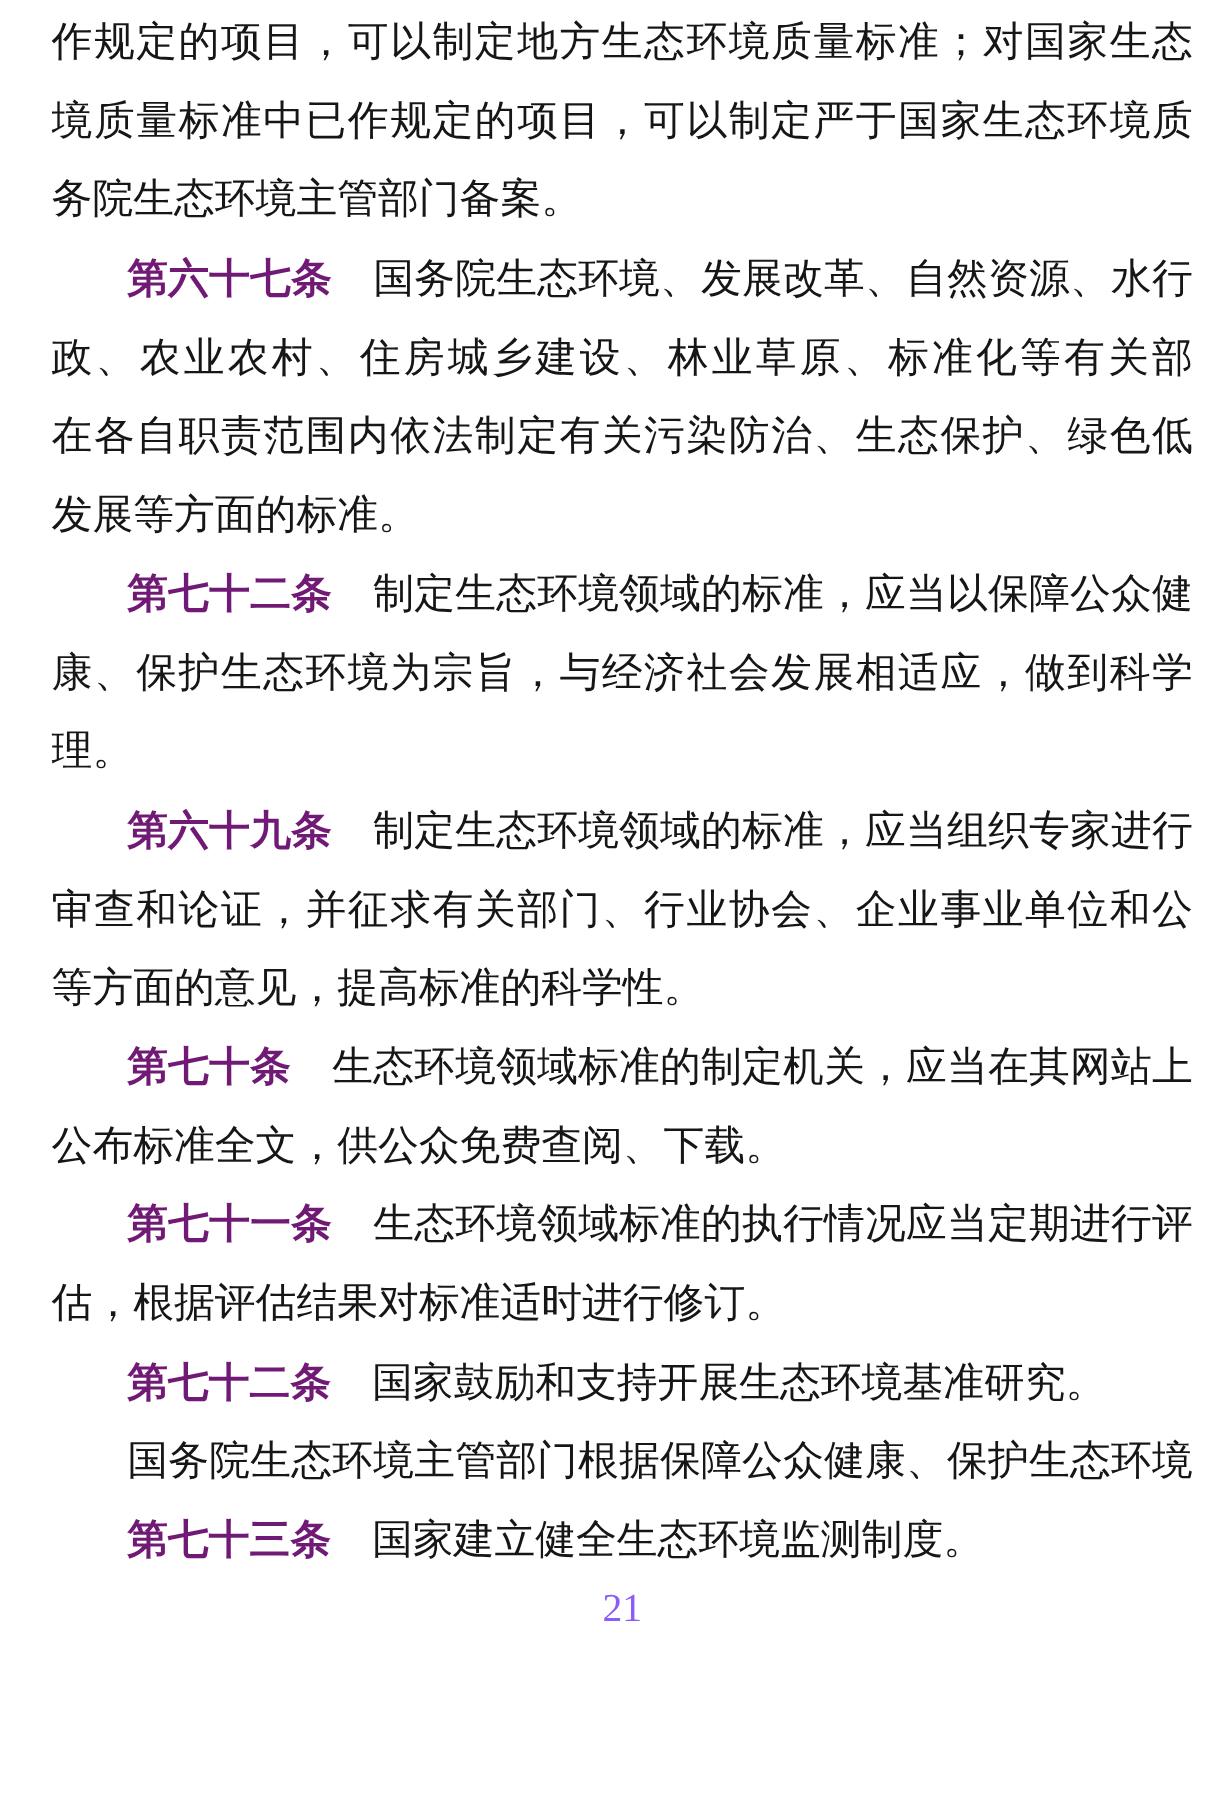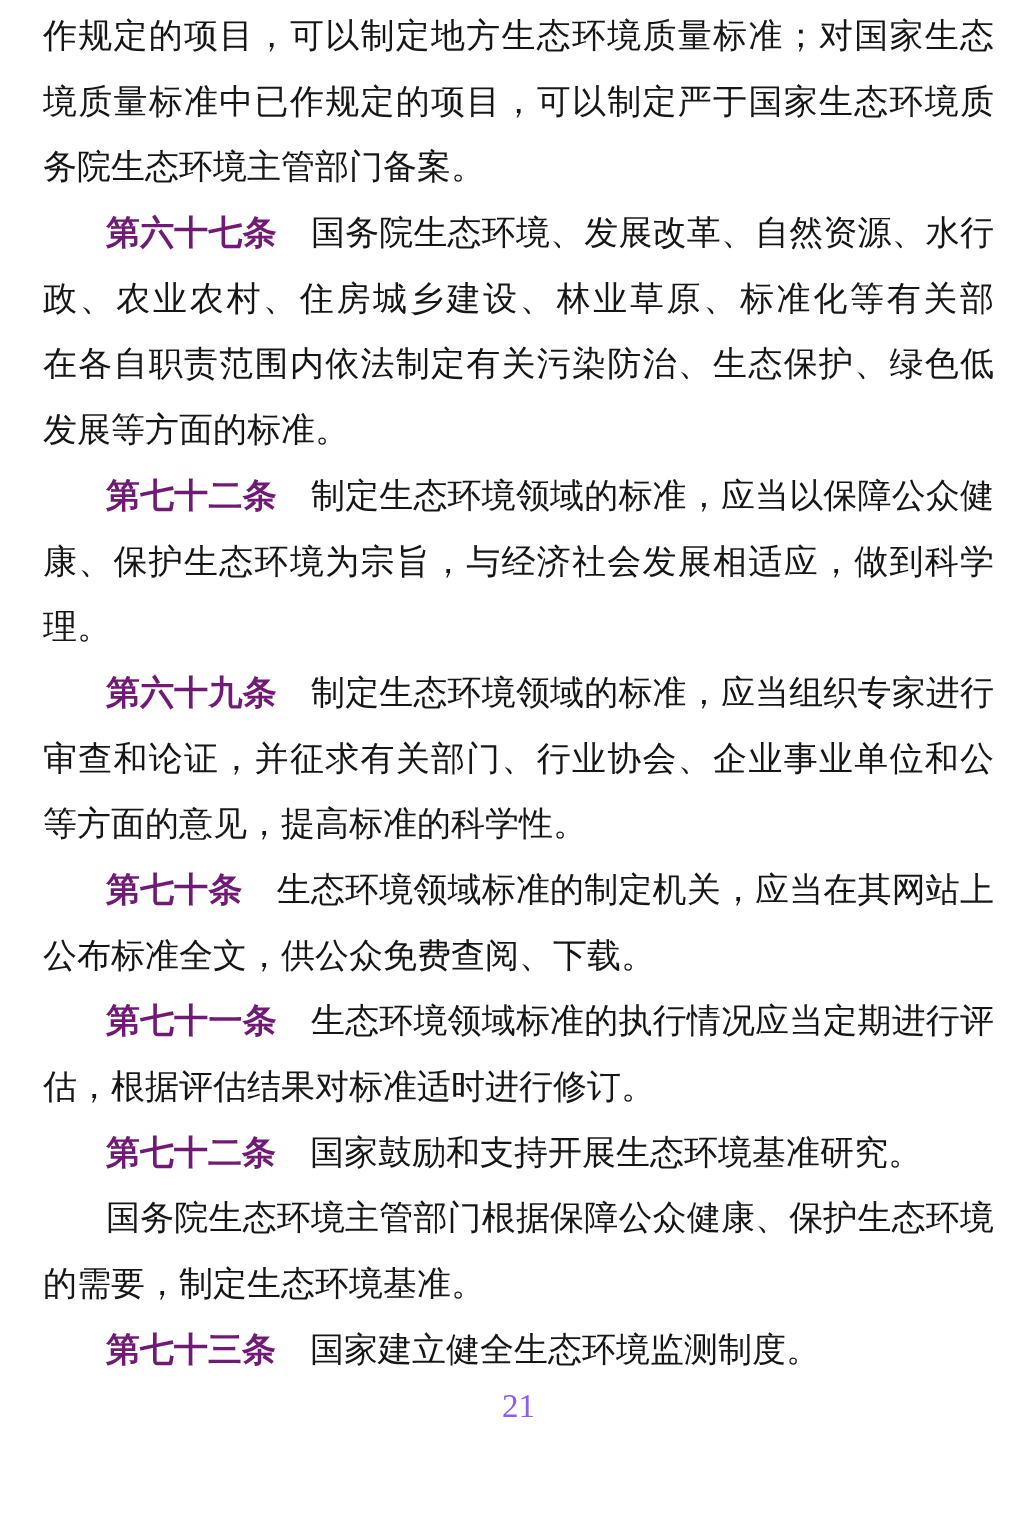--- a/index.html
+++ b/index.html
@@ -63,17 +63,16 @@
       <div class="line"><span class="body-text">理。</span></div>
       <div class="line indent justify"><span class="article-num">第六十九条</span><span class="body-text">　制定生态环境领域的标准，应当组织专家进行</span></div>
       <div class="line justify"><span class="body-text">审查和论证，并征求有关部门、行业协会、企业事业单位和公众</span></div>
       <div class="line"><span class="body-text">等方面的意见，提高标准的科学性。</span></div>
       <div class="line indent justify"><span class="article-num">第七十条</span><span class="body-text">　生态环境领域标准的制定机关，应当在其网站上</span></div>
       <div class="line"><span class="body-text">公布标准全文，供公众免费查阅、下载。</span></div>
       <div class="line indent justify"><span class="article-num">第七十一条</span><span class="body-text">　生态环境领域标准的执行情况应当定期进行评</span></div>
       <div class="line"><span class="body-text">估，根据评估结果对标准适时进行修订。</span></div>
       <div class="line indent"><span class="article-num">第七十二条</span><span class="body-text">　国家鼓励和支持开展生态环境基准研究。</span></div>
       <div class="line indent justify"><span class="body-text">国务院生态环境主管部门根据保障公众健康、保护生态环境</span></div>
-      <div class="line"><span class="body-text">的需要，制定生态环境基准。</span></div>
       <div class="line indent"><span class="article-num">第七十三条</span><span class="body-text">　国家建立健全生态环境监测制度。</span></div>
     </div>
   <div class="footer">21</div>
 </div>
 
 </body></html>

